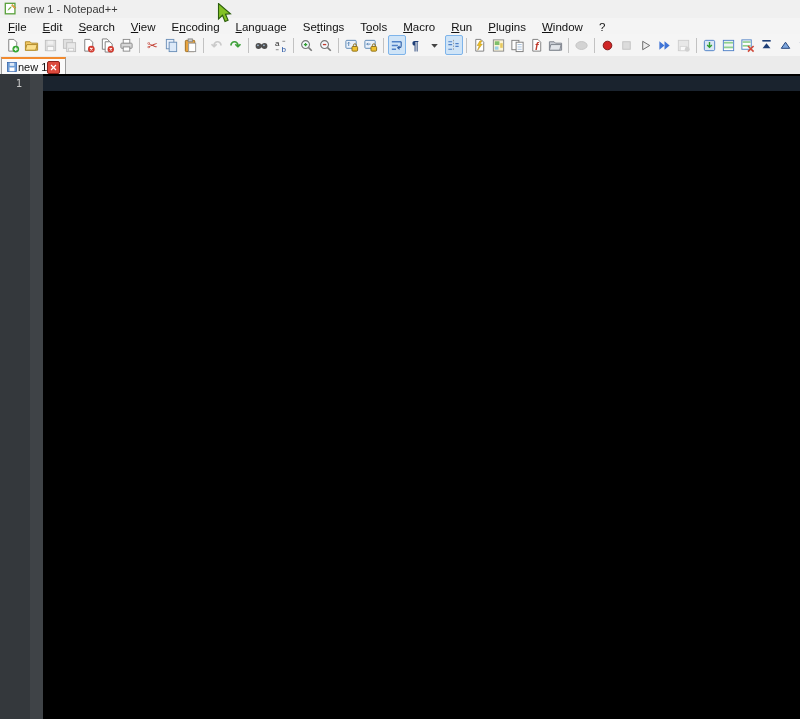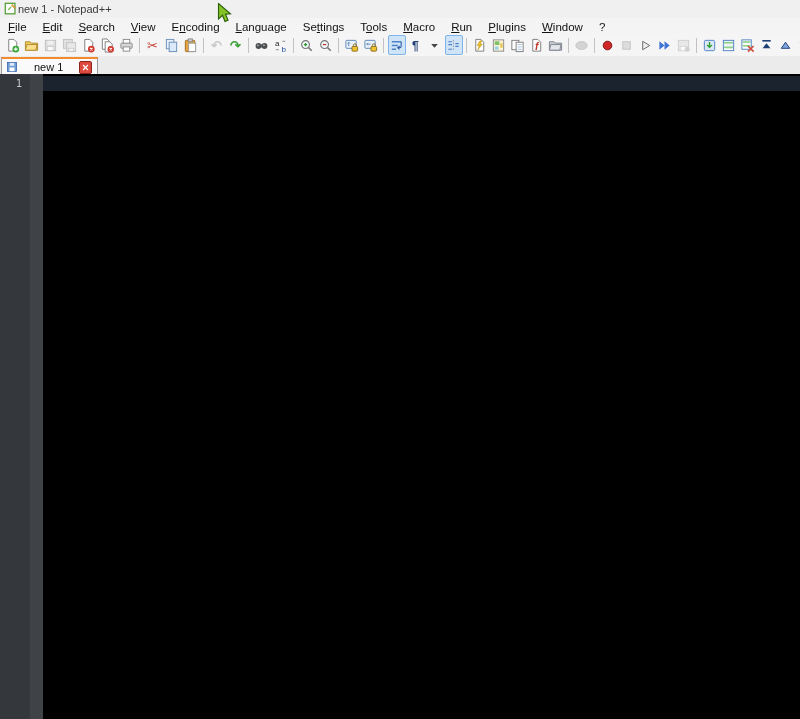--- a/index.html
+++ b/index.html
@@ -3,21 +3,21 @@
 <meta charset="utf-8">
 <style>
   html,body{margin:0;padding:0;}
   body{
     width:800px;height:719px;overflow:hidden;position:relative;
     font-family:"Liberation Sans", sans-serif;
     background:var(--chrome-bg,#f0f0f0);
     -webkit-font-smoothing:antialiased;
   }
   .titlebar{
-    height:18px;display:flex;align-items:center;
+    height:18px;display:flex;align-items:center;gap:6px;
     padding-left:4px;background:var(--chrome-bg,#f0f0f0);
     font-size:11px;color:#3a3a3a;
   }
   .titlebar .app-icon{width:14px;height:14px;display:inline-block;}
   .menubar{
     height:16px;display:flex;align-items:flex-end;
     background:#f4f4f4;font-size:11.5px;color:#111;
   }
   .menubar .menu-item{padding:1px 8px;cursor:default;}
   .menubar .menu-item u{text-decoration:underline;}
@@ -33,21 +33,21 @@
   .tbtn.pressed{background:#cfe4f7;border-color:#7eb4ea;}
   .tbtn.disabled{opacity:.55;filter:grayscale(1);}
   .tsep{
     width:1px;height:15px;background:#c2c2c2;margin:0 3px;flex:0 0 auto;
   }
   .tabbar{
     height:19px;background:#ebebeb;display:flex;align-items:flex-end;
     border-bottom:1px solid #8c8c8c;
   }
   .tab{
-    height:16px;display:flex;align-items:center;gap:16px;
+    height:16px;display:flex;align-items:center;gap:0;
     padding:0 5px 0 4px;background:#fafafa;
     border:1px solid #9b9b9b;border-bottom:none;
     border-top:2px solid var(--accent,#f28a2e);
     font-size:11px;color:#111;margin-left:1px;
   }
   .tab .tab-icon{width:12px;height:12px;display:inline-block;}
   .tab-close{
     width:11px;height:11px;border-radius:2px;
     background:var(--tab-close,#dd4a3d);border:1px solid #8e221c;
     display:inline-flex;align-items:center;justify-content:center;

